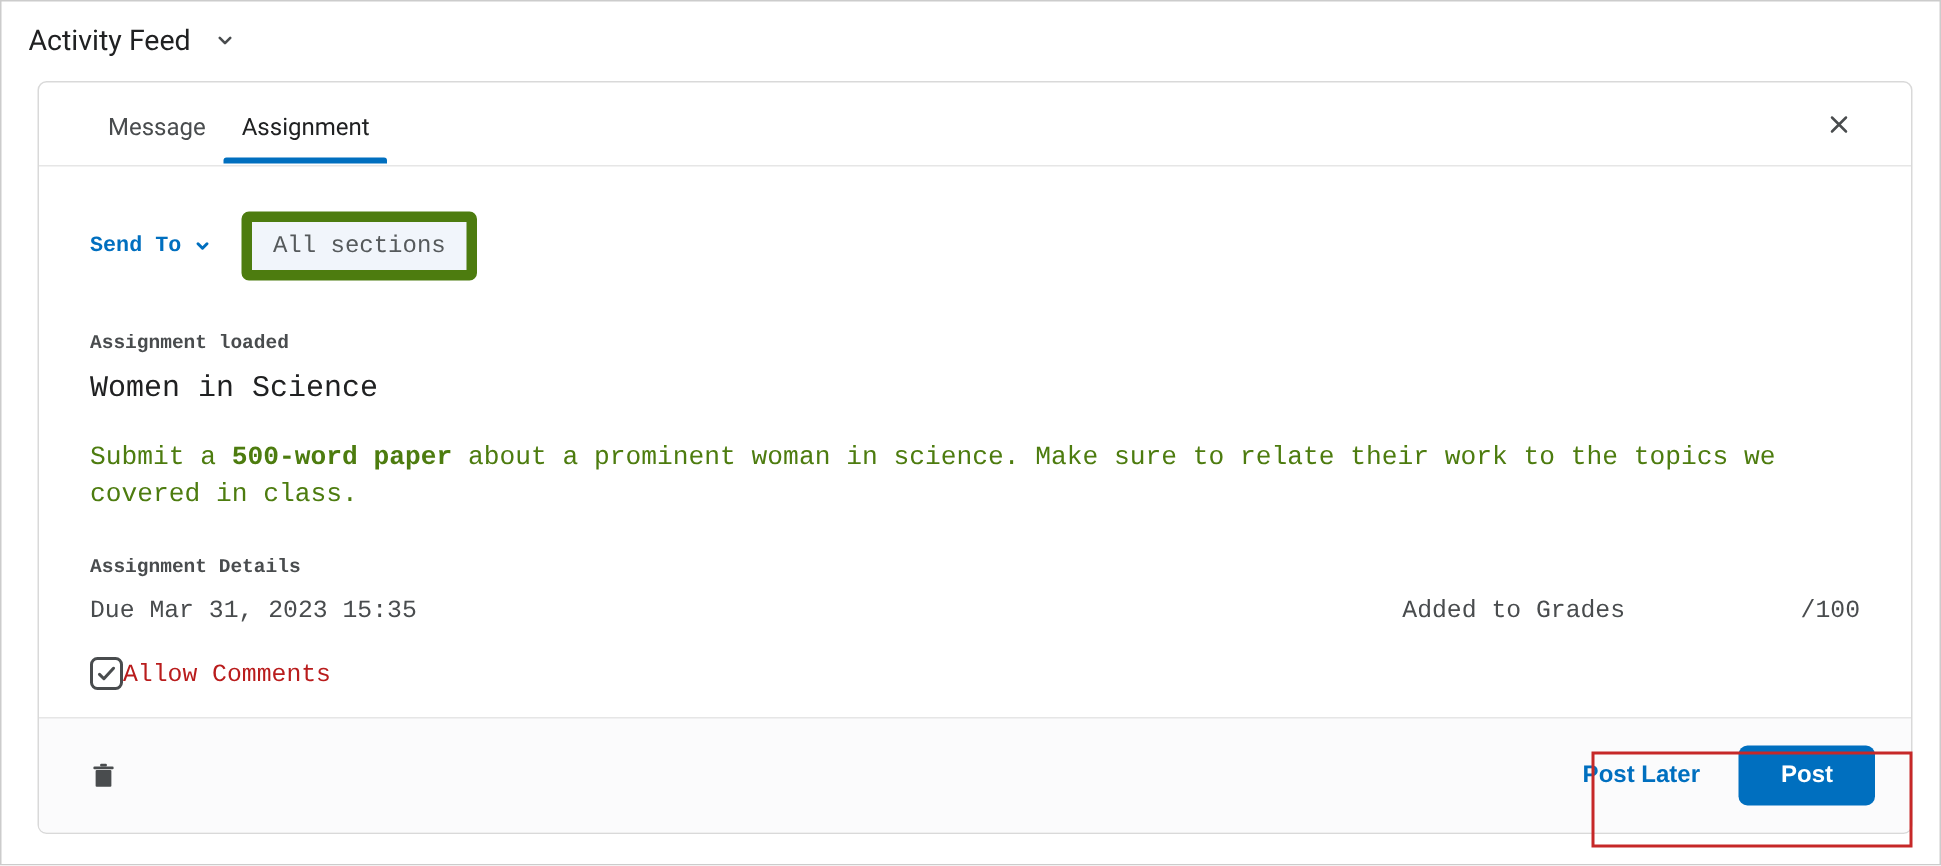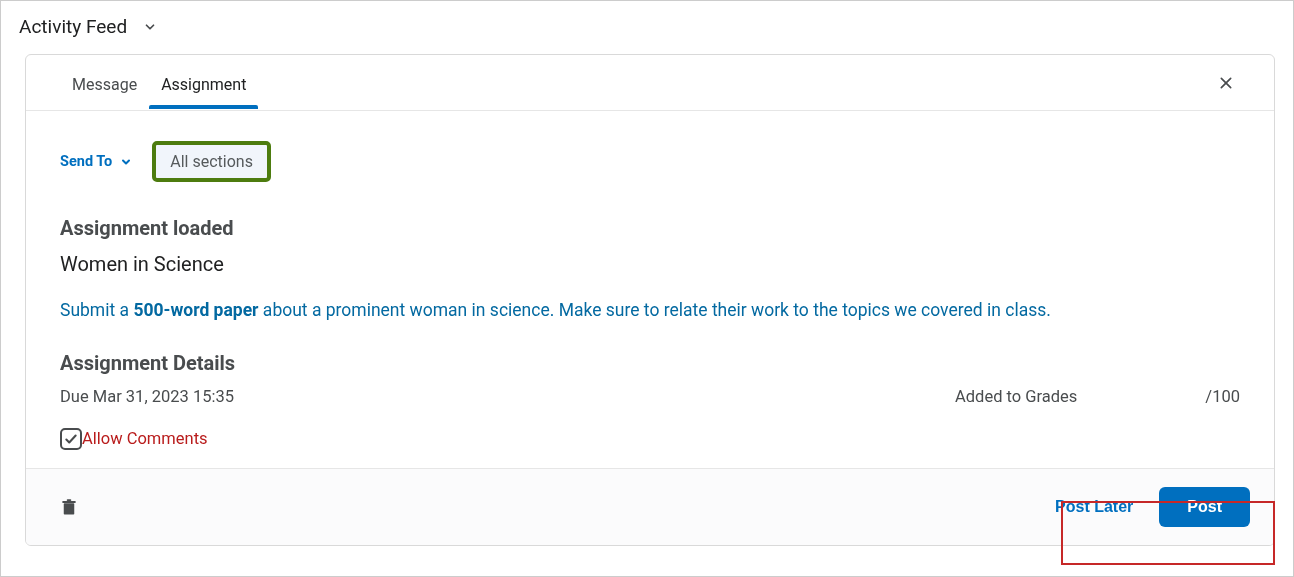--- a/index.html
+++ b/index.html
@@ -75,73 +75,73 @@
     height: 28px;
     display: flex;
     align-items: center;
     justify-content: center;
     cursor: pointer;
     color: #494c4e;
   }
   .close-x svg { width: 16px; height: 16px; }
   .body {
     padding: 30px 34px 18px 34px;
+    font-family: Liberation Mono, monospace;
   }
   .sendto-row {
     display: flex;
     align-items: center;
     gap: 20px;
     margin-bottom: 34px;
   }
   .sendto {
     display: flex;
     align-items: center;
     gap: 8px;
     color: #006fbf;
     font-size: 14.5px;
     font-weight: 700;
     cursor: pointer;
   }
   .sendto svg { width: 12px; height: 12px; }
   .chip {
     background: #f1f5fb;
-    border: 4px solid #4d7c0f;
+    border: 7px solid #4d7c0f;
     border-radius: 5px;
     padding: 7px 14px;
     font-size: 16px;
     color: #565a5c;
   }
   .label-sm {
-    font-size: 20px;
+    font-size: 13px;
     font-weight: 700;
     color: #494c4e;
     margin-bottom: 12px;
   }
   .assign-title {
     font-size: 20px;
     color: #202122;
     margin-bottom: 22px;
   }
   .assign-desc {
     font-size: 17.5px;
-    color: #0369a1;
+    color: #4d7c0f;
     margin-bottom: 28px;
     line-height: 1.4;
   }
   .details-row {
     display: flex;
     align-items: center;
     font-size: 16.5px;
     color: #494c4e;
     margin-bottom: 22px;
-    gap: 36px;
   }
   .details-row .due { flex: 0 0 auto; }
   .details-row .spacer { flex: 1 1 auto; }
-  .details-row .added { margin-right: 92px; }
+  .details-row .added { margin-right: 117px; }
   .details-row .outof { margin-left: auto; }
   .allow-row {
     display: flex;
     align-items: center;
     gap: 0;
     font-size: 16.5px;
     color: #b91c1c;
   }
   .chk {
     width: 22px;

